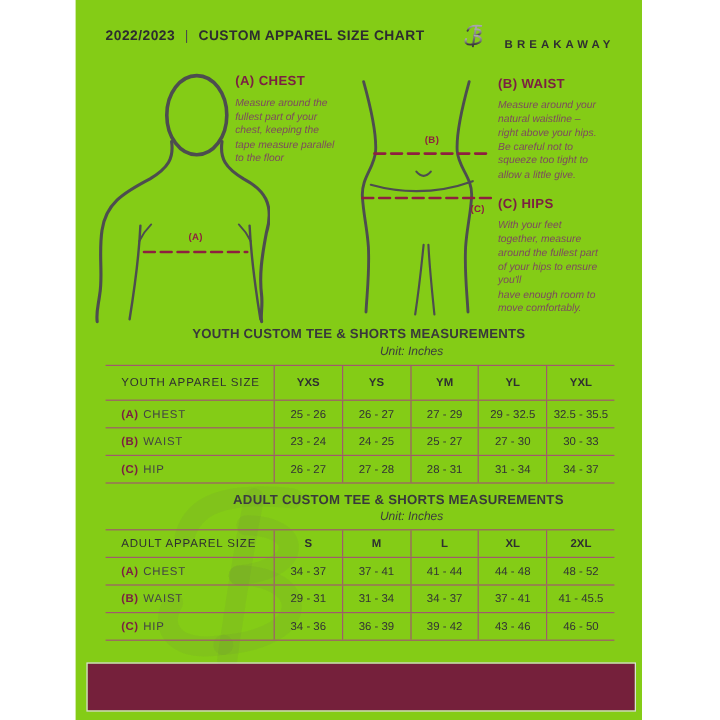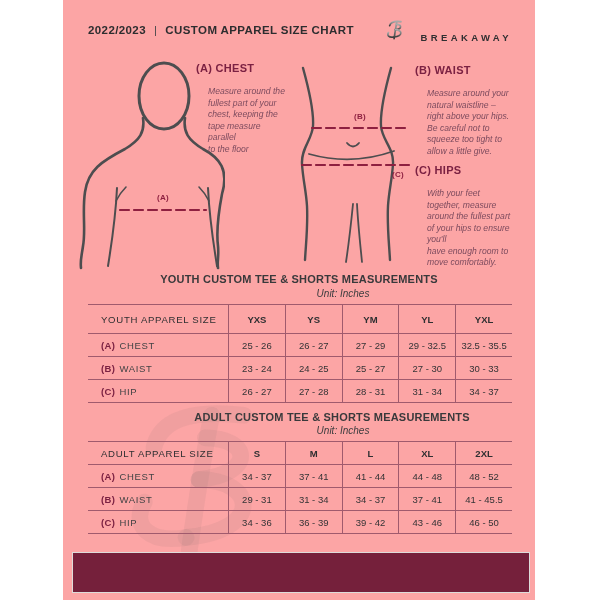--- a/index.html
+++ b/index.html
@@ -3,21 +3,21 @@
 <meta charset="utf-8">
 <style>
   html,body{margin:0;padding:0;}
   body{
     width:600px;height:600px;background:#ffffff;overflow:hidden;
     font-family:"Liberation Sans","DejaVu Sans",sans-serif;
     -webkit-font-smoothing:antialiased;
   }
   .doc{
     position:absolute;left:63px;top:0;width:472px;height:600px;
-    background:#fca5a5;
+    background:#84cc16;
   }
   
   .header{
     position:absolute;left:25px;right:23px;top:20px;height:20px;
     display:flex;justify-content:space-between;align-items:center;
   }
   .h-left{display:flex;align-items:center;gap:8px;
     font-size:11.5px;font-weight:bold;color:#2d2d2f;letter-spacing:.4px;}
   .h-left .divider{font-weight:normal;color:#4a4a4c;}
   .h-right{display:flex;align-items:flex-end;gap:16px;}
@@ -27,21 +27,21 @@
   .fig path,.fig ellipse{fill:none;stroke:#4d4d4f;stroke-linecap:round;stroke-linejoin:round;}
   .dash{stroke:#8e2040 !important;stroke-dasharray:9 5;stroke-width:2.2;}
   .marker{
     position:absolute;font-size:8px;font-weight:bold;color:#8e2040;letter-spacing:.3px;
   }
   .guide{position:absolute;}
   .guide h3{
     margin:0 0 6px 0;font-size:11px;font-weight:bold;color:#7b2142;letter-spacing:.3px;
   }
   .guide p{
-    margin:12px;font-size:8.6px;font-style:italic;line-height:1.34;color:#7d4b5e;
+    margin:0;font-size:8.6px;font-style:italic;line-height:1.34;color:#7d4b5e;
     white-space:pre-line;font-weight:500;
   }
   
   .sec-title{
     position:absolute;left:0;width:100%;text-align:center;
     font-size:11px;font-weight:bold;color:#39393b;letter-spacing:.2px;
   }
   .sec-unit{
     position:absolute;left:0;width:100%;text-align:center;
     font-size:10px;font-style:italic;color:#3c3c3e;padding-left:44px;

